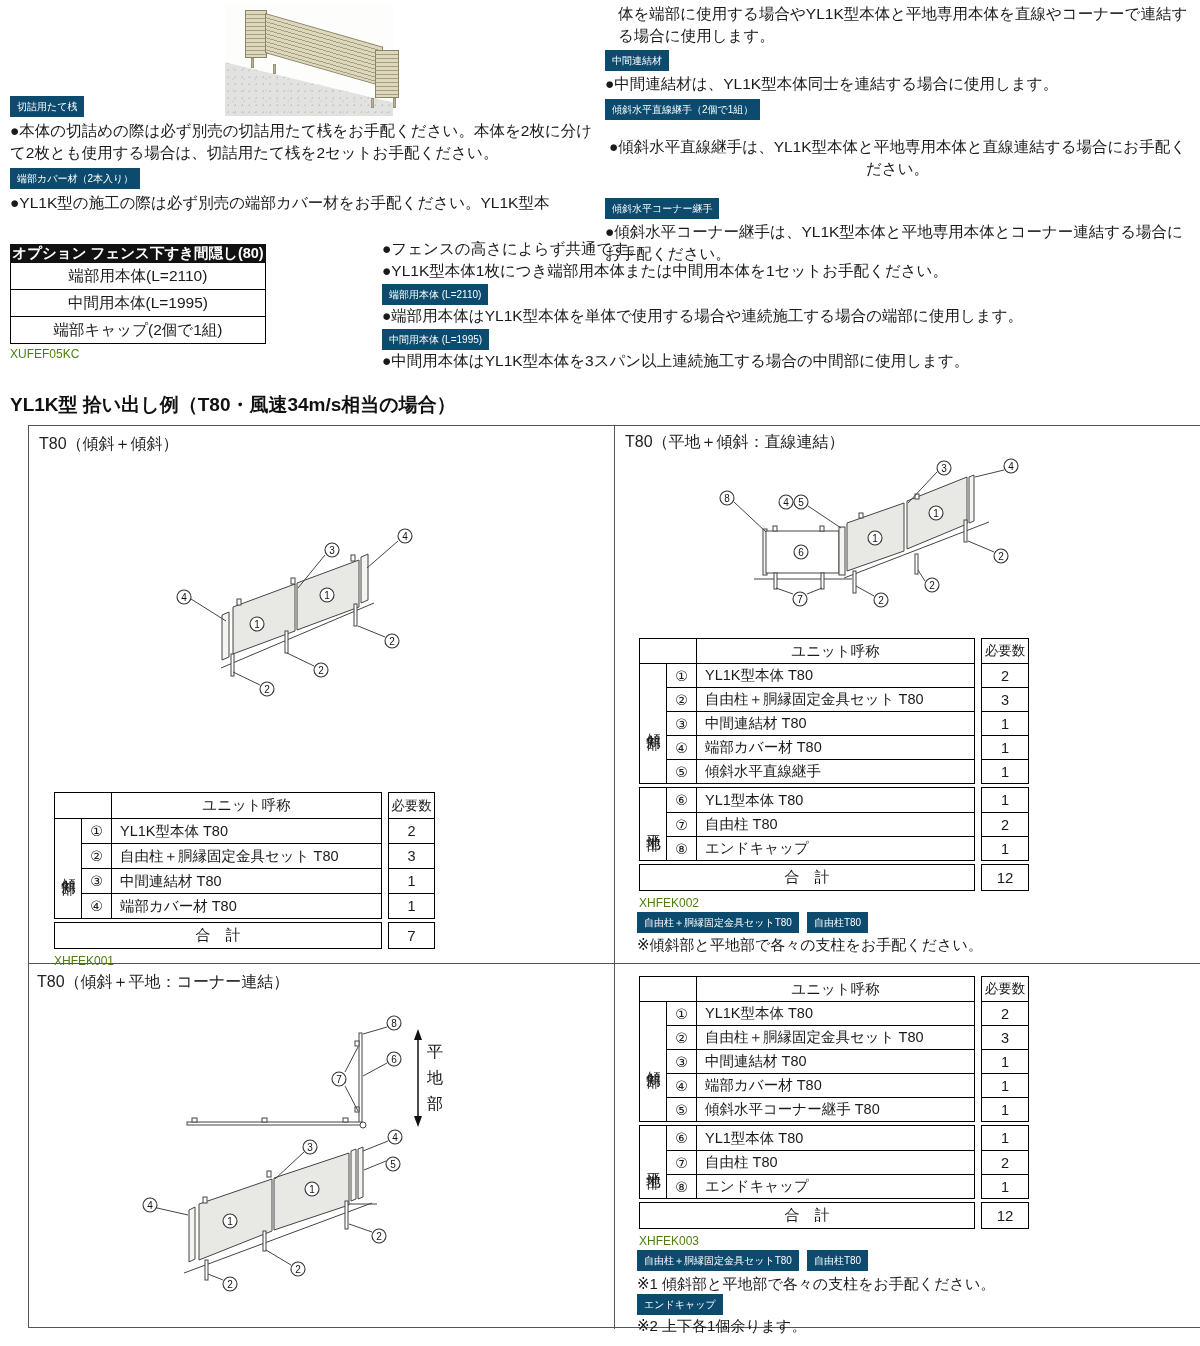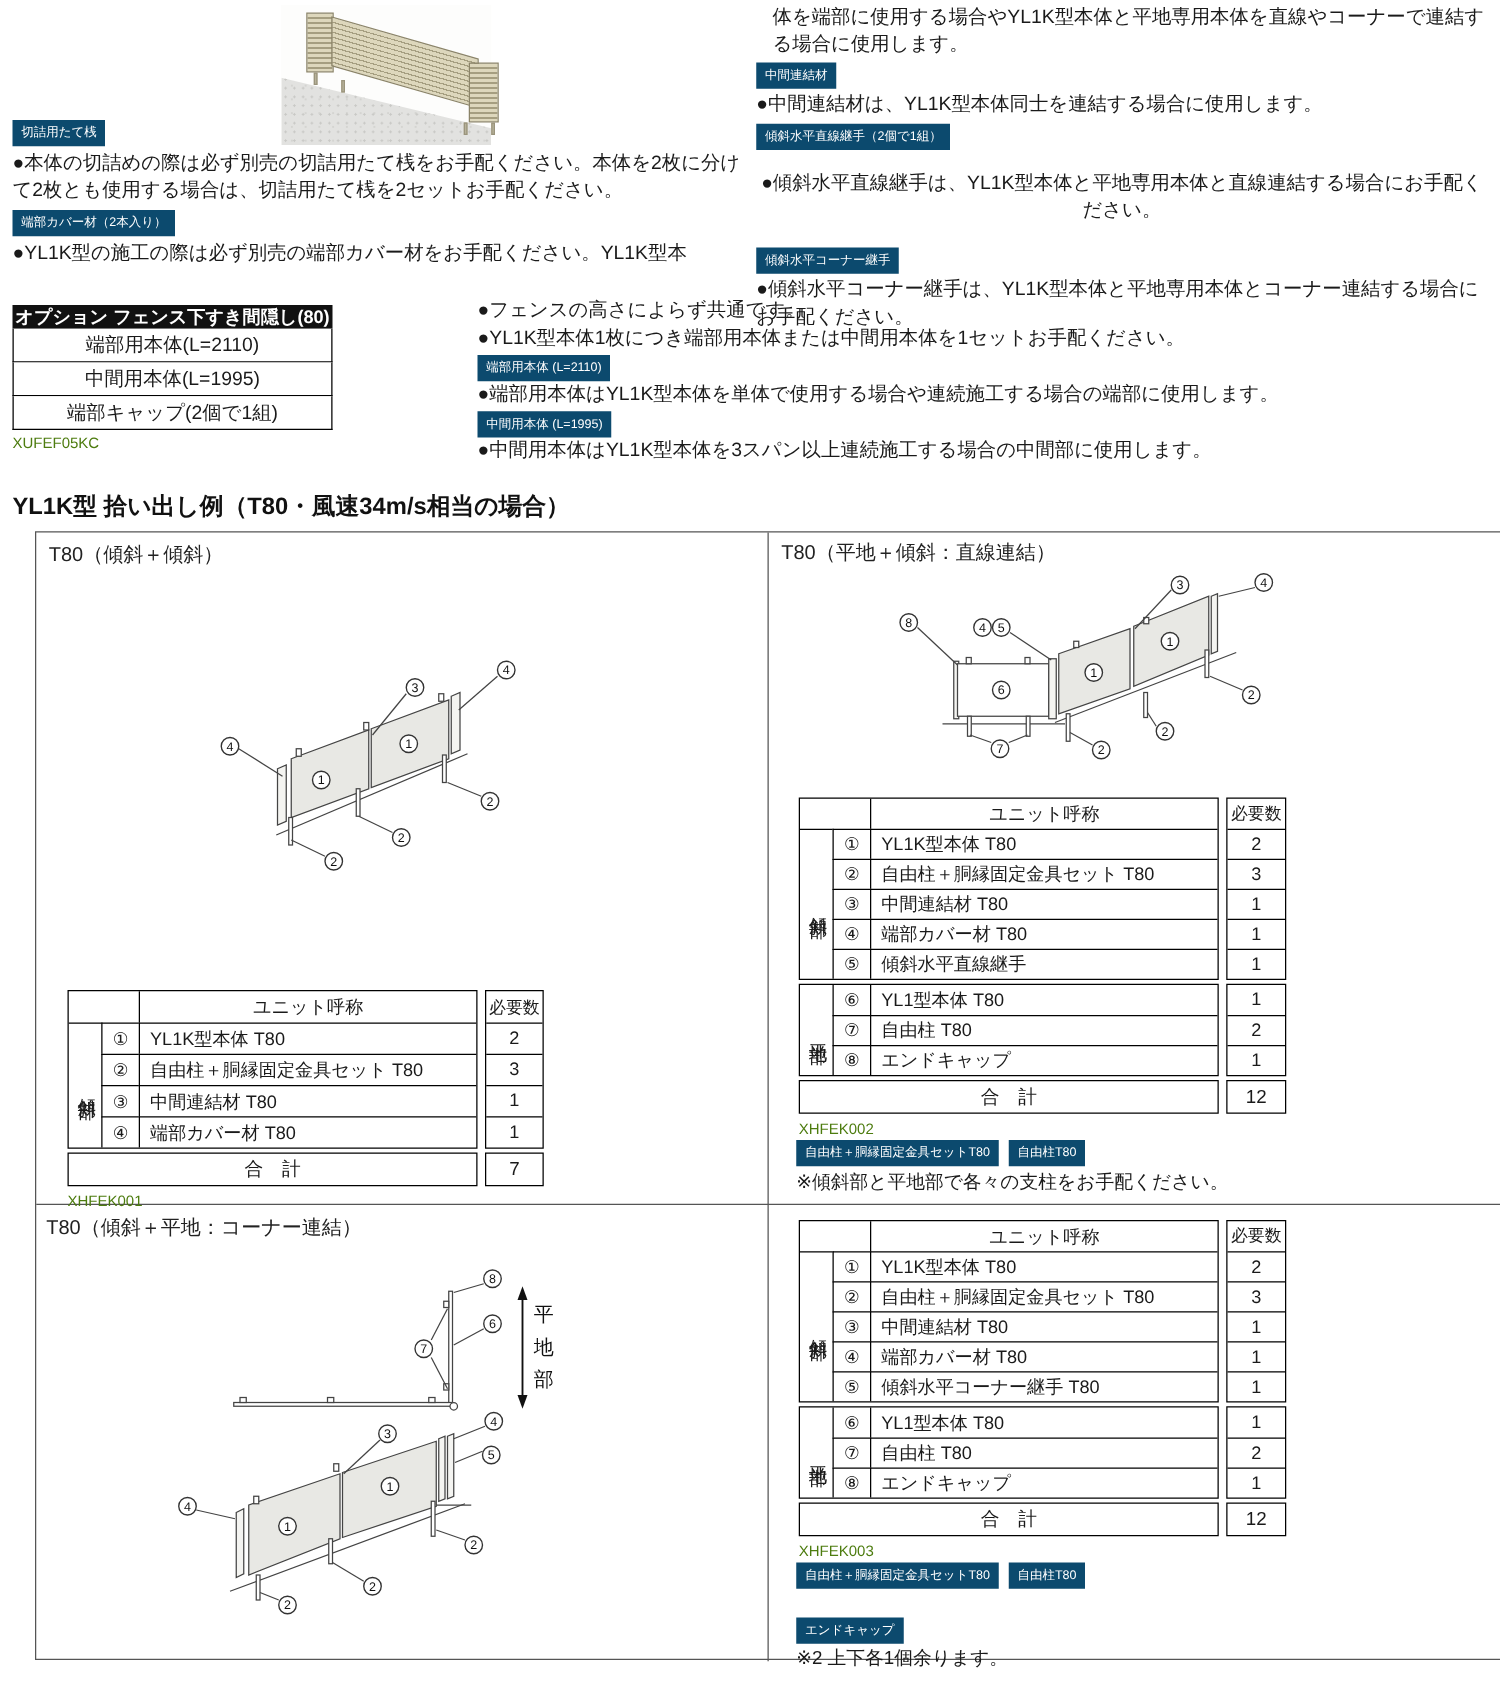--- a/index.html
+++ b/index.html
@@ -465,19 +465,20 @@
           <div class="qcell">2</div>
           <div class="qcell">1</div>
         </div>
         <div class="qtotal">12</div>
       </div>
     </div>
     <div class="abs code" style="left:610px;top:808px;">XHFEK003</div>
     <div class="abs" style="left:608px;top:824px;">
       <span class="lbl" style="margin-right:8px;">自由柱＋胴縁固定金具セットT80</span><span class="lbl">自由柱T80</span>
     </div>
+    <div class="abs note" style="left:608px;top:849px;">※1 傾斜部と平地部で各々の支柱をお手配ください。</div>
     <div class="abs" style="left:608px;top:868px;">
       <span class="lbl">エンドキャップ</span>
     </div>
     <div class="abs note" style="left:608px;top:891px;">※2 上下各1個余ります。</div>
   </div>
 
 </div>
 
 </body></html>

